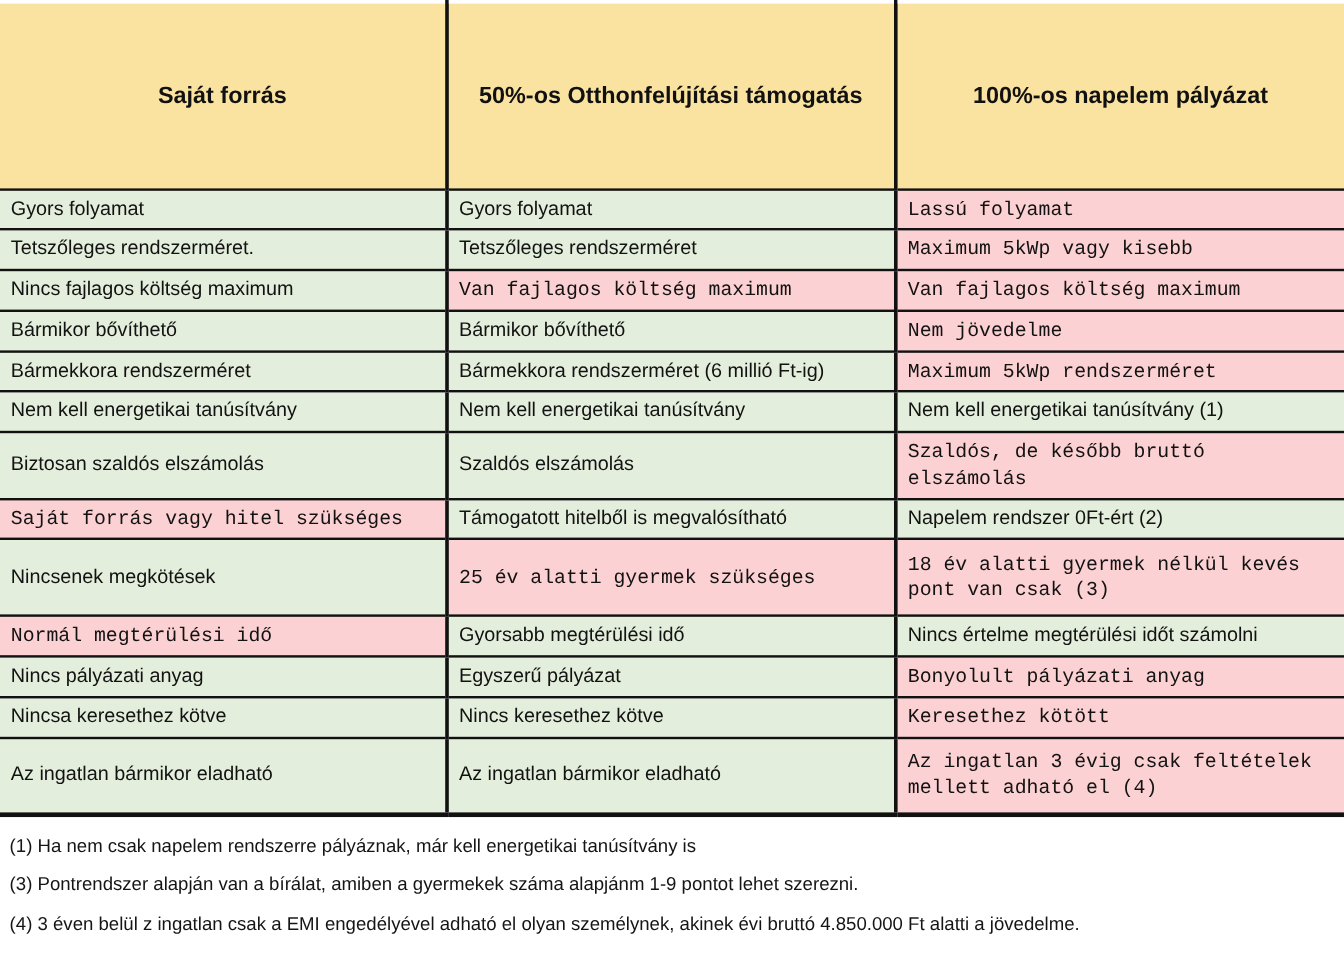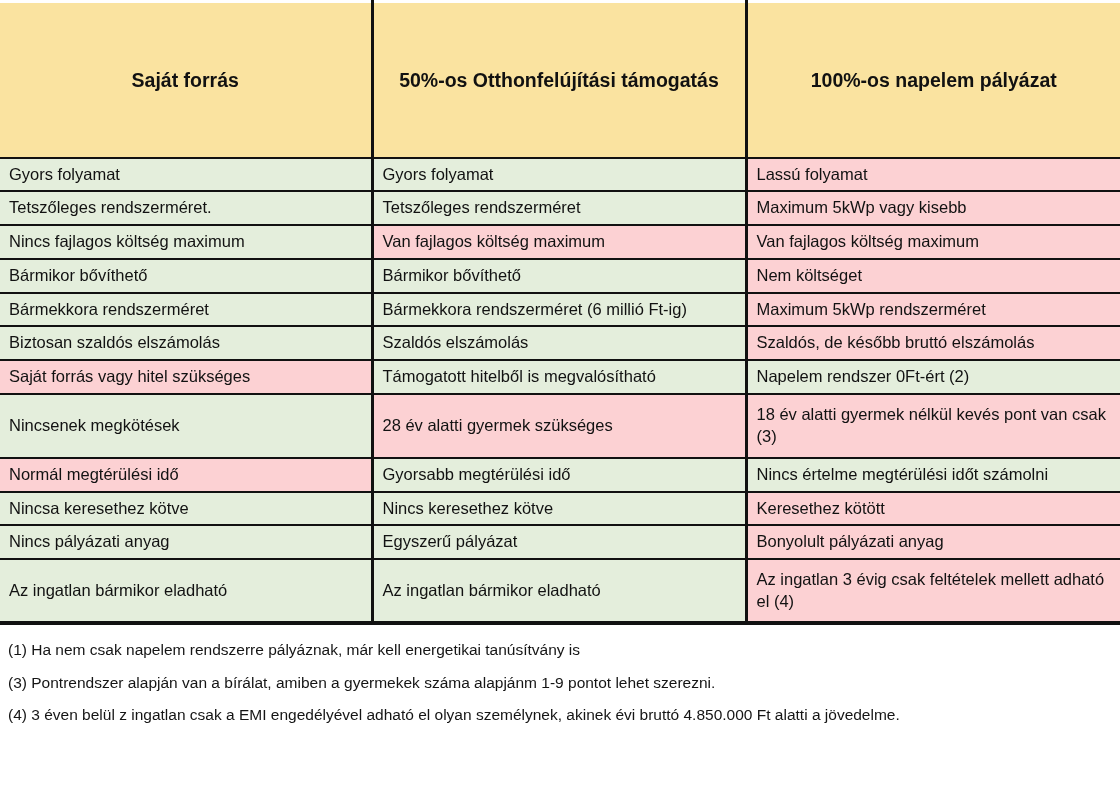--- a/index.html
+++ b/index.html
@@ -69,21 +69,21 @@
     box-sizing: border-box;
     height: 32px;
   }
   .cmp-table td.first { border-left: 0; }
   .cmp-table td.last  { border-right: 0; }
 
   .cmp-table tr.tall td { height: 64px; }
   .cmp-table tr.last-row td { border-bottom: 4px solid #111111; }
 
   .ok  { background: #e4eedc; }
-  .bad { background: #fcd1d3; }
+  .bad { background: #fcd1d3; font-family: Liberation Mono, monospace; }
 
   
   .footnotes {
     padding: 14px 6px 6px 8px;
     background: #ffffff;
     flex: 1 1 auto;
   }
   .footnote {
     font-size: 15.5px;
     line-height: 1.45;
@@ -123,56 +123,61 @@
           <td class="bad last">Maximum 5kWp vagy kisebb</td>
         </tr>
         <tr>
           <td class="ok first">Nincs fajlagos költség maximum</td>
           <td class="bad">Van fajlagos költség maximum</td>
           <td class="bad last">Van fajlagos költség maximum</td>
         </tr>
         <tr>
           <td class="ok first">Bármikor bővíthető</td>
           <td class="ok">Bármikor bővíthető</td>
-          <td class="bad last">Nem költséget</td>
+          <td class="bad last">Nem jövedelme</td>
         </tr>
         <tr>
           <td class="ok first">Bármekkora rendszerméret</td>
           <td class="ok">Bármekkora rendszerméret (6 millió Ft-ig)</td>
           <td class="bad last">Maximum 5kWp rendszerméret</td>
+        </tr>
+        <tr>
+          <td class="ok first">Nem kell energetikai tanúsítvány</td>
+          <td class="ok">Nem kell energetikai tanúsítvány</td>
+          <td class="ok last">Nem kell energetikai tanúsítvány (1)</td>
         </tr>
         <tr>
           <td class="ok first">Biztosan szaldós elszámolás</td>
           <td class="ok">Szaldós elszámolás</td>
           <td class="bad last">Szaldós, de később bruttó elszámolás</td>
         </tr>
         <tr>
           <td class="bad first">Saját forrás vagy hitel szükséges</td>
           <td class="ok">Támogatott hitelből is megvalósítható</td>
           <td class="ok last">Napelem rendszer 0Ft-ért (2)</td>
         </tr>
         <tr class="tall">
           <td class="ok first">Nincsenek megkötések</td>
-          <td class="bad">28 év alatti gyermek szükséges</td>
+          <td class="bad">25 év alatti gyermek szükséges</td>
           <td class="bad last">18 év alatti gyermek nélkül kevés pont van csak (3)</td>
         </tr>
         <tr>
           <td class="bad first">Normál megtérülési idő</td>
           <td class="ok">Gyorsabb megtérülési idő</td>
           <td class="ok last">Nincs értelme megtérülési időt számolni</td>
         </tr>
         <tr>
+          <td class="ok first">Nincs pályázati anyag</td>
+          <td class="ok">Egyszerű pályázat</td>
+          <td class="bad last">Bonyolult pályázati anyag</td>
+        </tr>
+        <tr>
           <td class="ok first">Nincsa keresethez kötve</td>
           <td class="ok">Nincs keresethez kötve</td>
           <td class="bad last">Keresethez kötött</td>
-        </tr>
-        <tr>
-          <td class="ok first">Nincs pályázati anyag</td>
-          <td class="ok">Egyszerű pályázat</td>
-          <td class="bad last">Bonyolult pályázati anyag</td>
         </tr>
         <tr class="tall last-row">
           <td class="ok first">Az ingatlan bármikor eladható</td>
           <td class="ok">Az ingatlan bármikor eladható</td>
           <td class="bad last">Az ingatlan 3 évig csak feltételek mellett adható el (4)</td>
         </tr>
       </tbody>
   </table>
 
   <div class="footnotes" id="footnotes">

